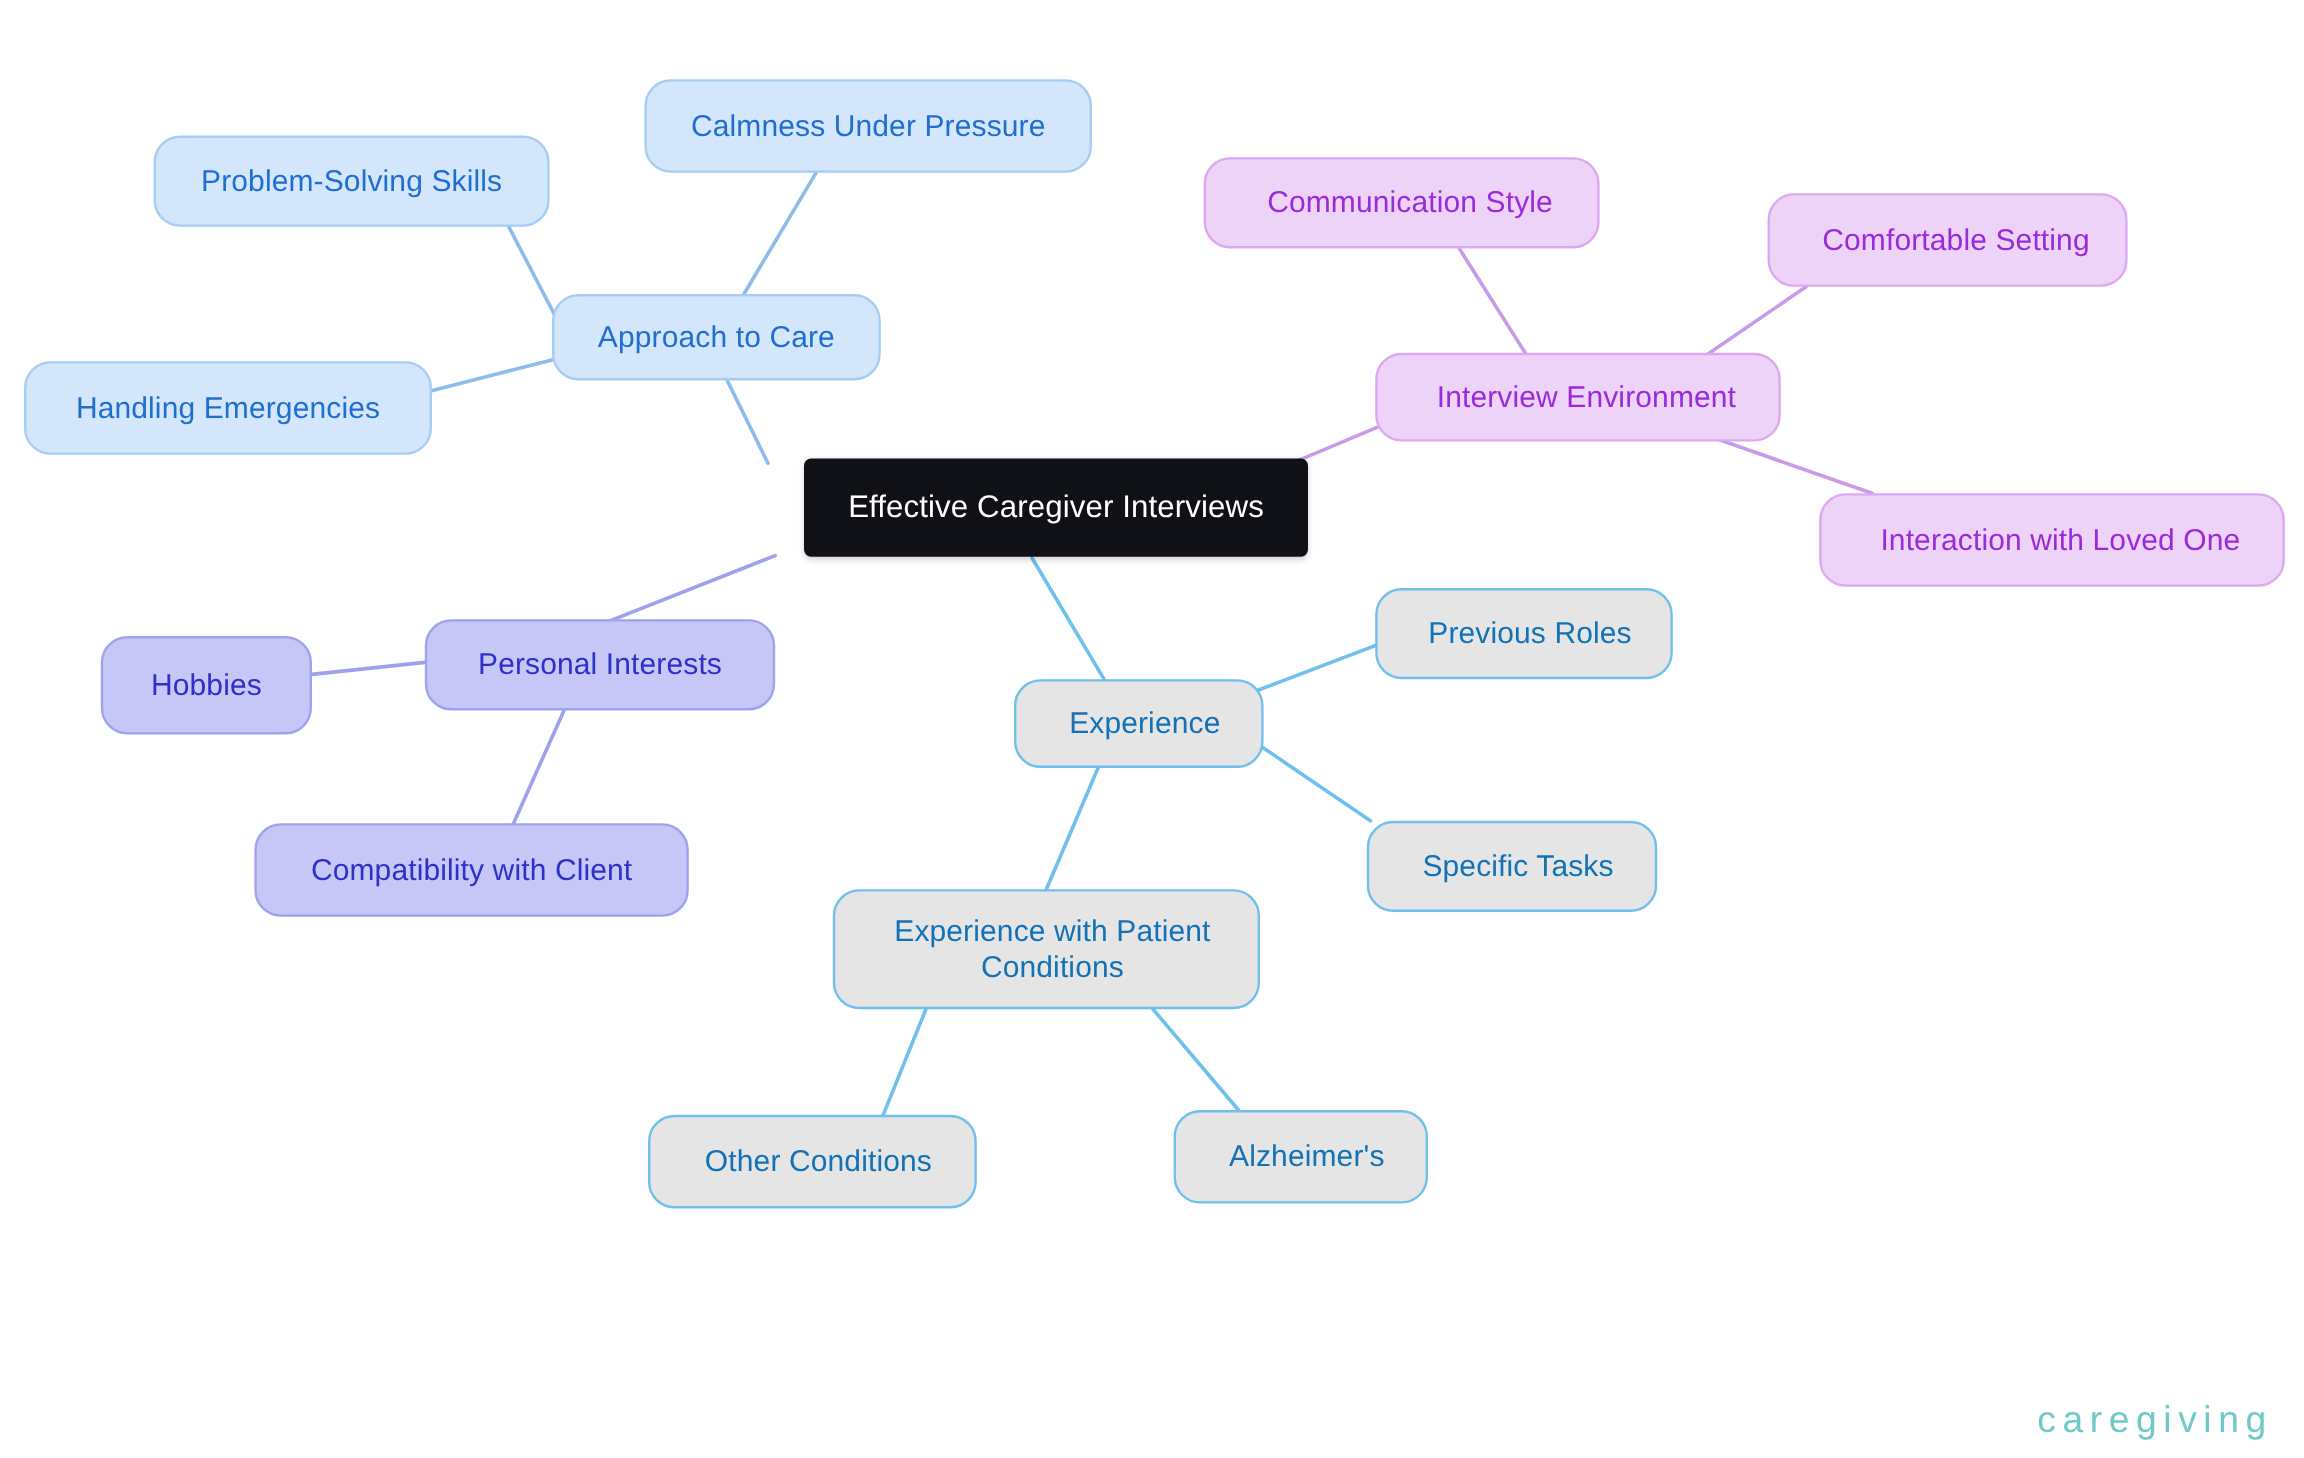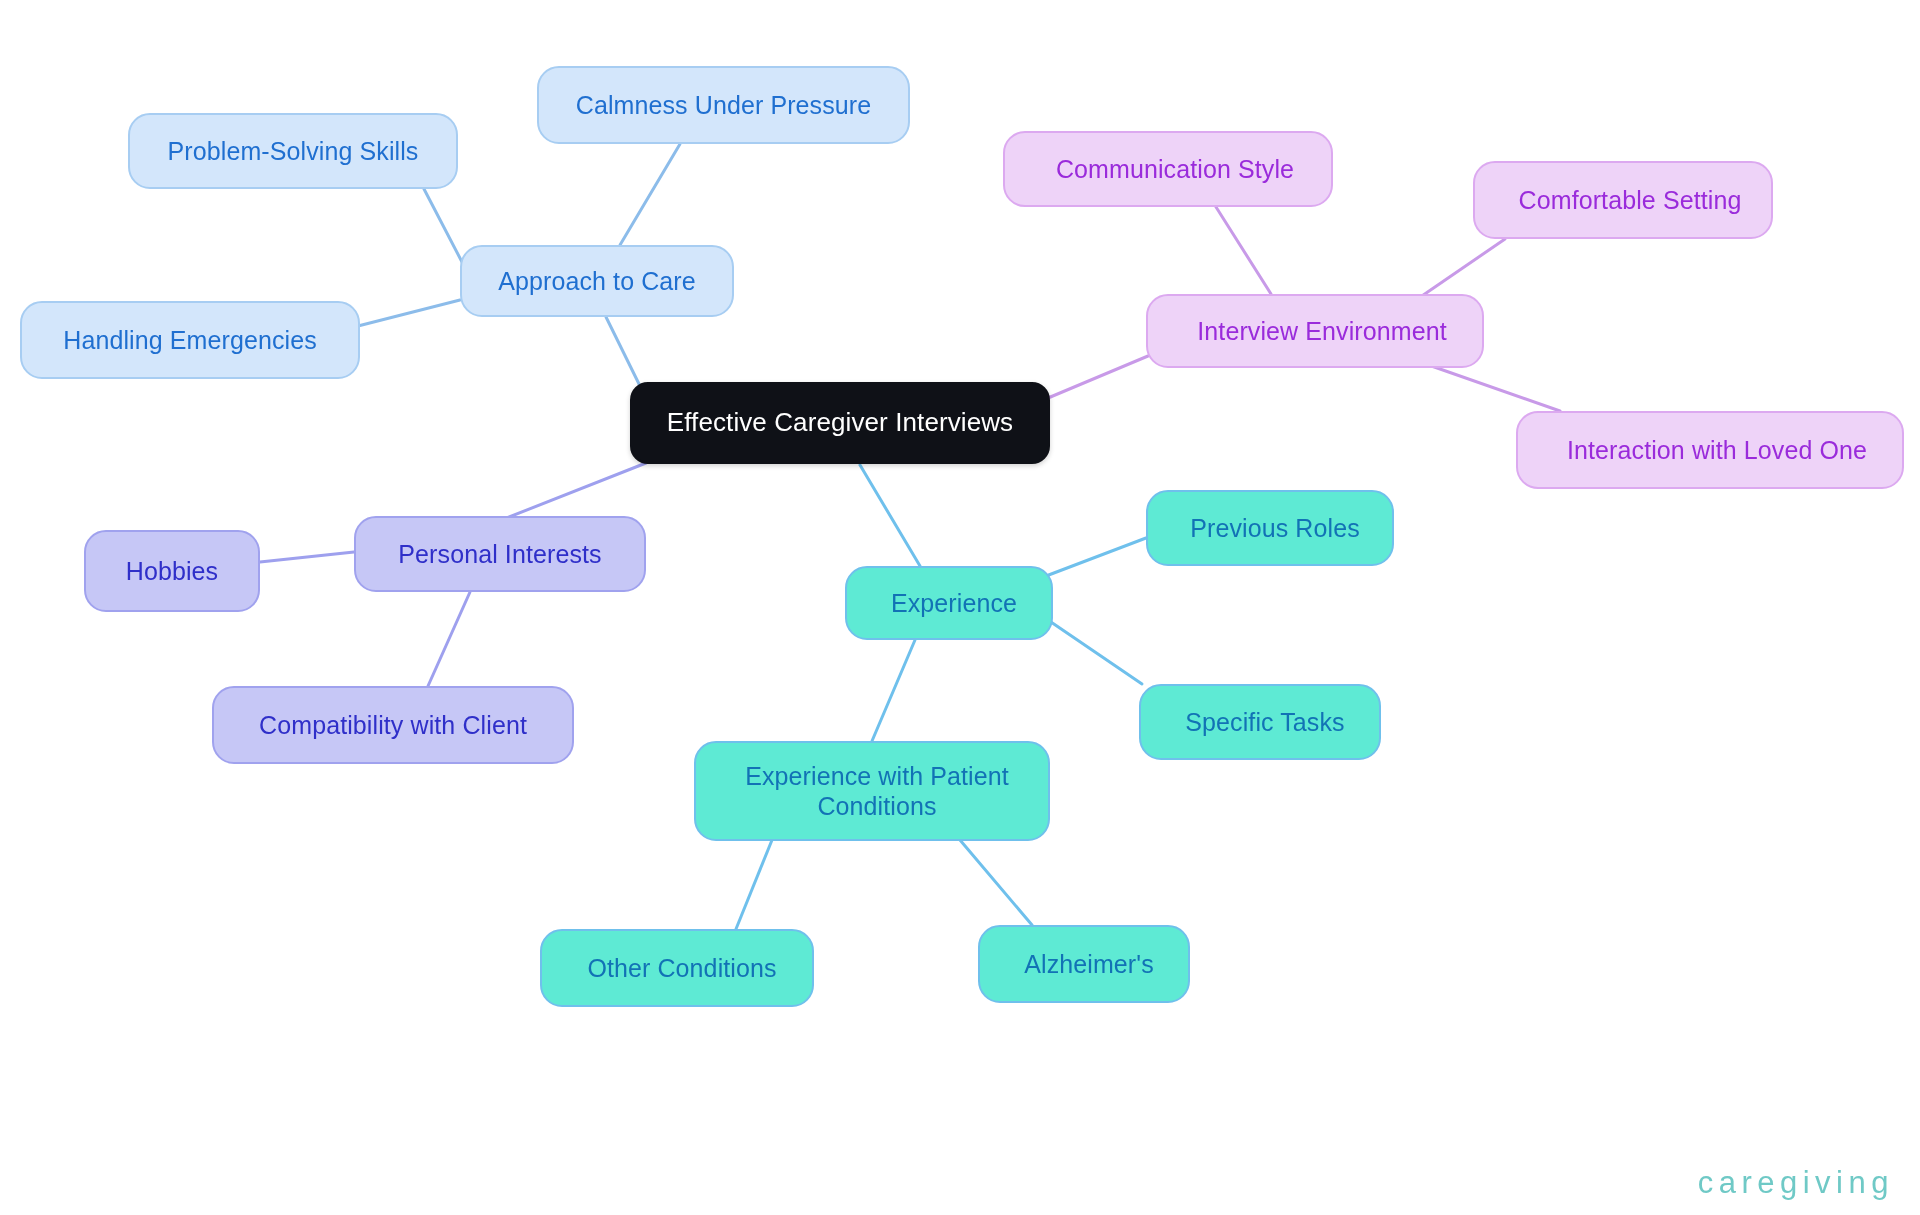--- a/index.html
+++ b/index.html
@@ -40,33 +40,34 @@
     letter-spacing: 0.1px;
     padding: 6px 14px;
     white-space: pre-line;
   }
   
   .node.root {
     background: #0F1117;
     border-color: #0F1117;
     color: #FFFFFF;
     font-size: 26px;
-    border-radius: 18px;
+    border-radius: 6px;
     box-shadow: 0 2px 5px rgba(0,0,0,0.18);
+    margin-left: 40px;
   }
   
   .node.blue {
     background: #D3E6FB;
     border-color: #A7CDF2;
     color: #1F6FD0;
     font-size: 25px;
     text-align: right;
   }
   .node.sky {
-    background: #5eead4;
+    background: #e5e5e5;
     border-color: #6FC0EC;
     color: #1272B5;
     font-size: 25px;
     padding-left: 24px;
   }
   .node.violet {
     background: #EED3F8;
     border-color: #DCA9F0;
     color: #9A2BDB;
     font-size: 25px;

